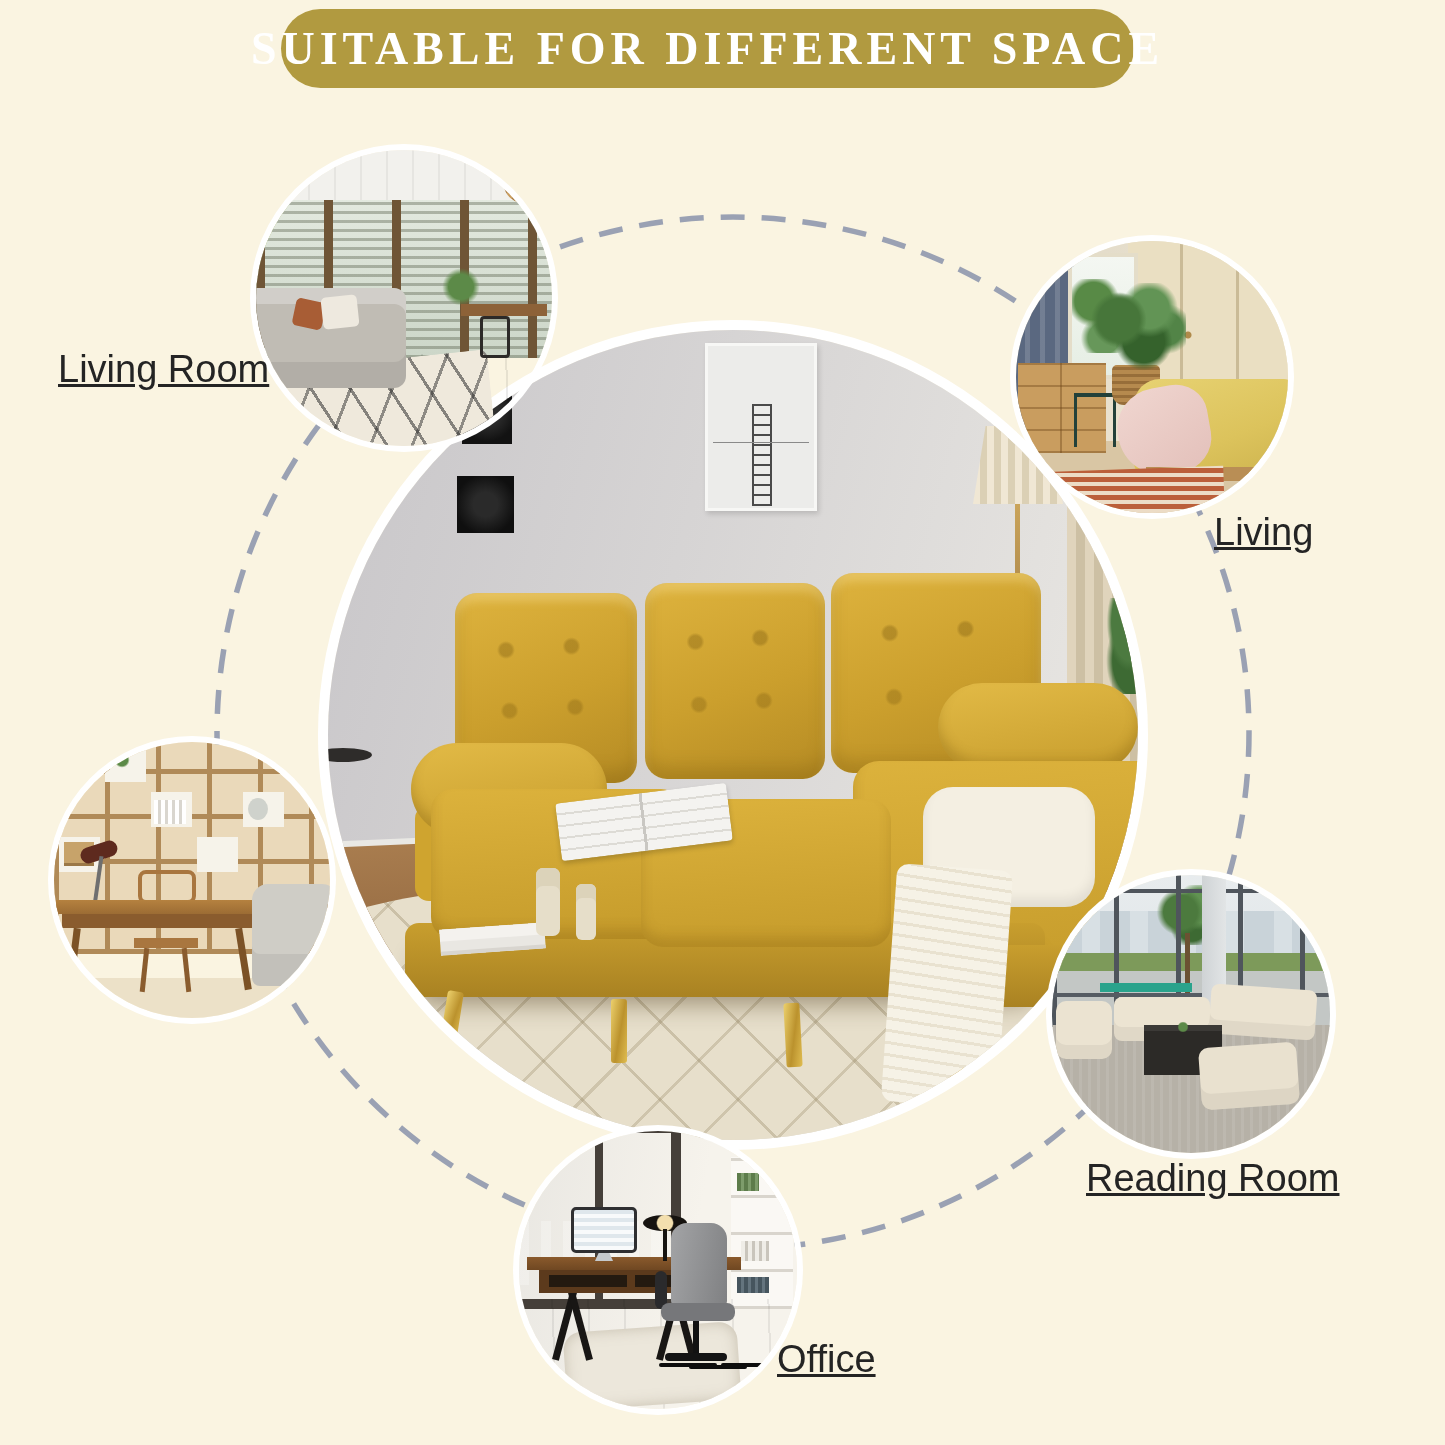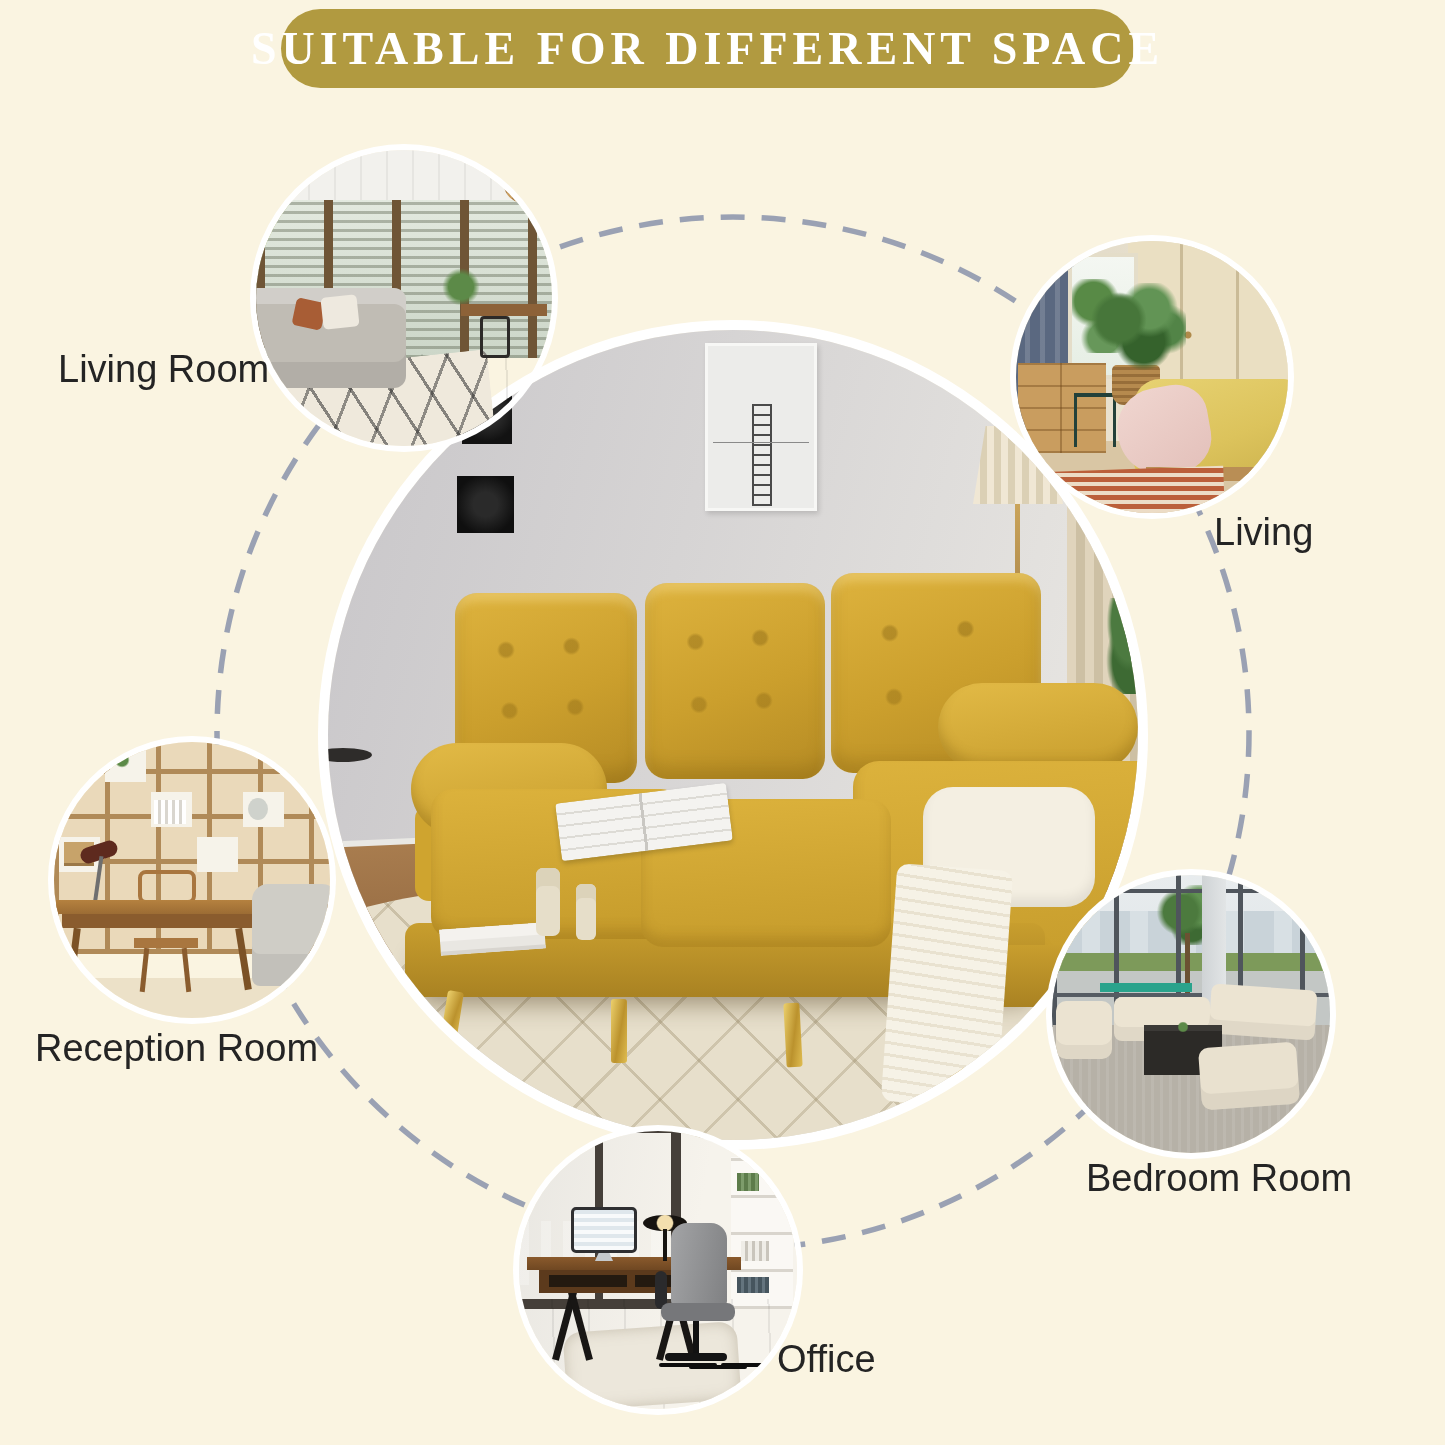--- a/index.html
+++ b/index.html
@@ -19,21 +19,21 @@
   .circle{border-radius:50%;overflow:hidden;}
   .small{box-shadow:0 0 0 6px #fff;}
   .center{left:328px;top:330px;width:810px;height:810px;box-shadow:0 0 0 10px #fff;}
   .living{left:256px;top:150px;width:296px;height:296px;}
   .bedroom{left:1016px;top:241px;width:272px;height:272px;}
   .reception{left:54px;top:742px;width:276px;height:276px;}
   .reading{left:1052px;top:875px;width:278px;height:278px;}
   .office{left:519px;top:1131px;width:278px;height:278px;}
 
   
-  .lbl{color:var(--label,#242424);font-size:38px;white-space:nowrap;}
+  .lbl{color:var(--label,#242424);font-size:38px;white-space:nowrap;text-decoration:underline;}
   .lbl-living{left:58px;top:348px;}
   .lbl-bedroom{left:1214px;top:511px;}
   .lbl-reception{left:35px;top:1027px;}
   .lbl-reading{left:1086px;top:1157px;}
   .lbl-office{left:777px;top:1338px;text-align:right;}
 
   
   .c-wall{inset:0;background:linear-gradient(105deg,#c8c6c9 0%,#d6d4d4 40%,#e3e1de 75%,#edebe7 100%);}
   .c-floor{left:-20px;top:500px;width:850px;height:110px;background:linear-gradient(#a87c4e,#946a42);transform:rotate(-2.5deg);}
   .c-skirt{left:-20px;top:494px;width:850px;height:10px;background:#e9e8e4;transform:rotate(-2.5deg);}
@@ -401,17 +401,16 @@
     <div class="of-post"></div>
     <div class="of-cbase"></div>
   </div>
 
   <div class="pill">
     <span>SUITABLE FOR DIFFERENT SPACE</span>
   </div>
 
   <div class="lbl lbl-living">Living Room</div>
   <div class="lbl lbl-bedroom">Living</div>
-  <div class="lbl lbl-reception">Reception Room</div>
-  <div class="lbl lbl-reading">Bedroom Room</div>
+  <div class="lbl lbl-reading">Reading Room</div>
   <div class="lbl lbl-office">Office</div>
 
 </div>
 
 </body></html>

